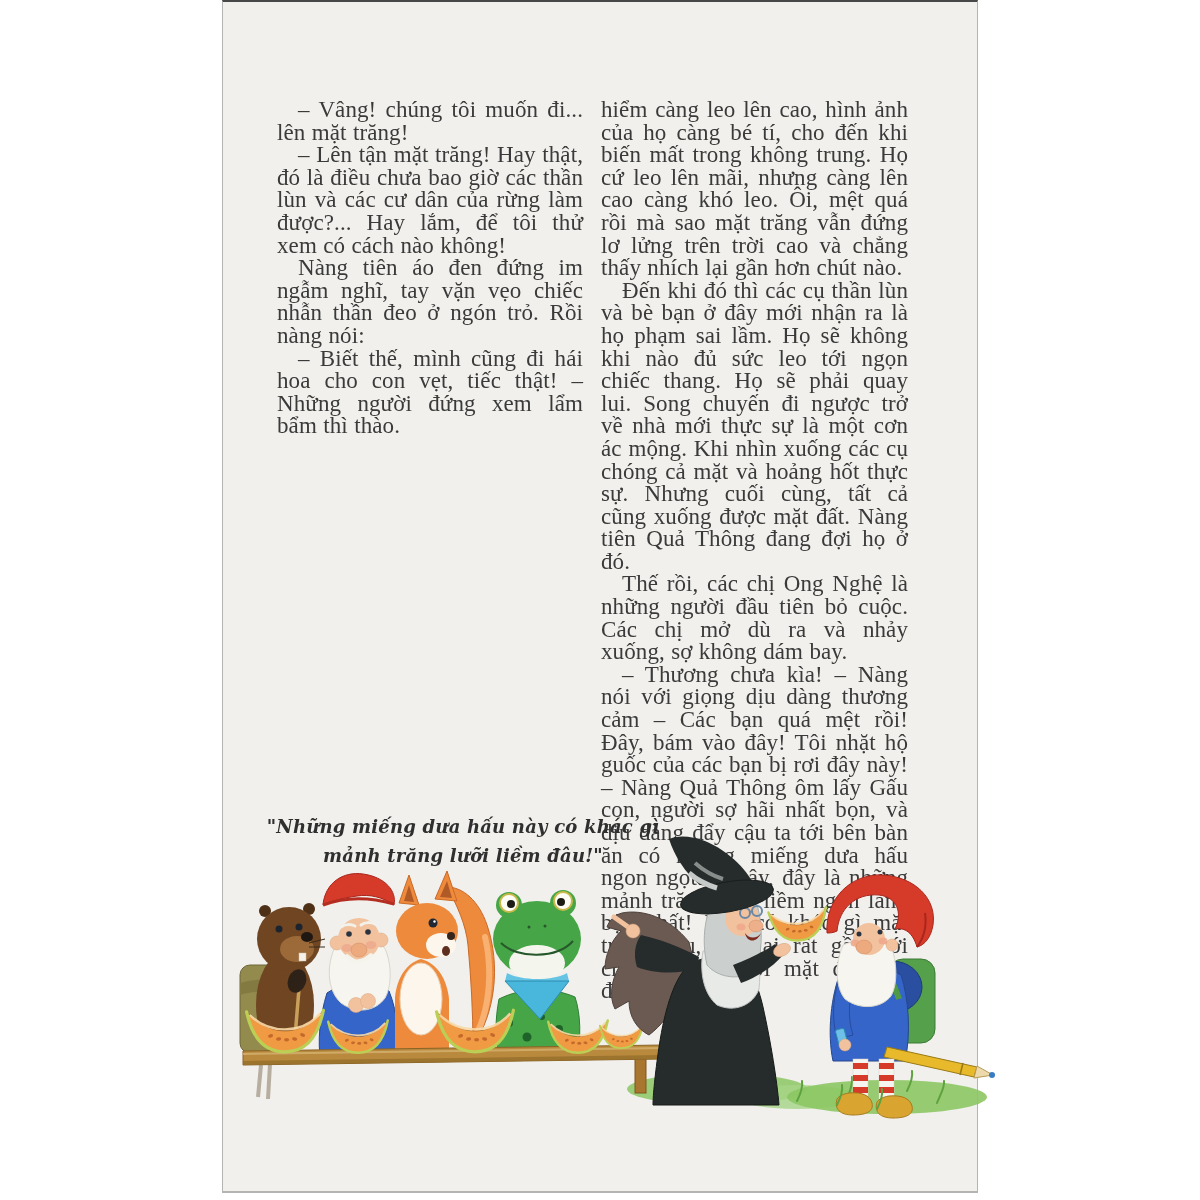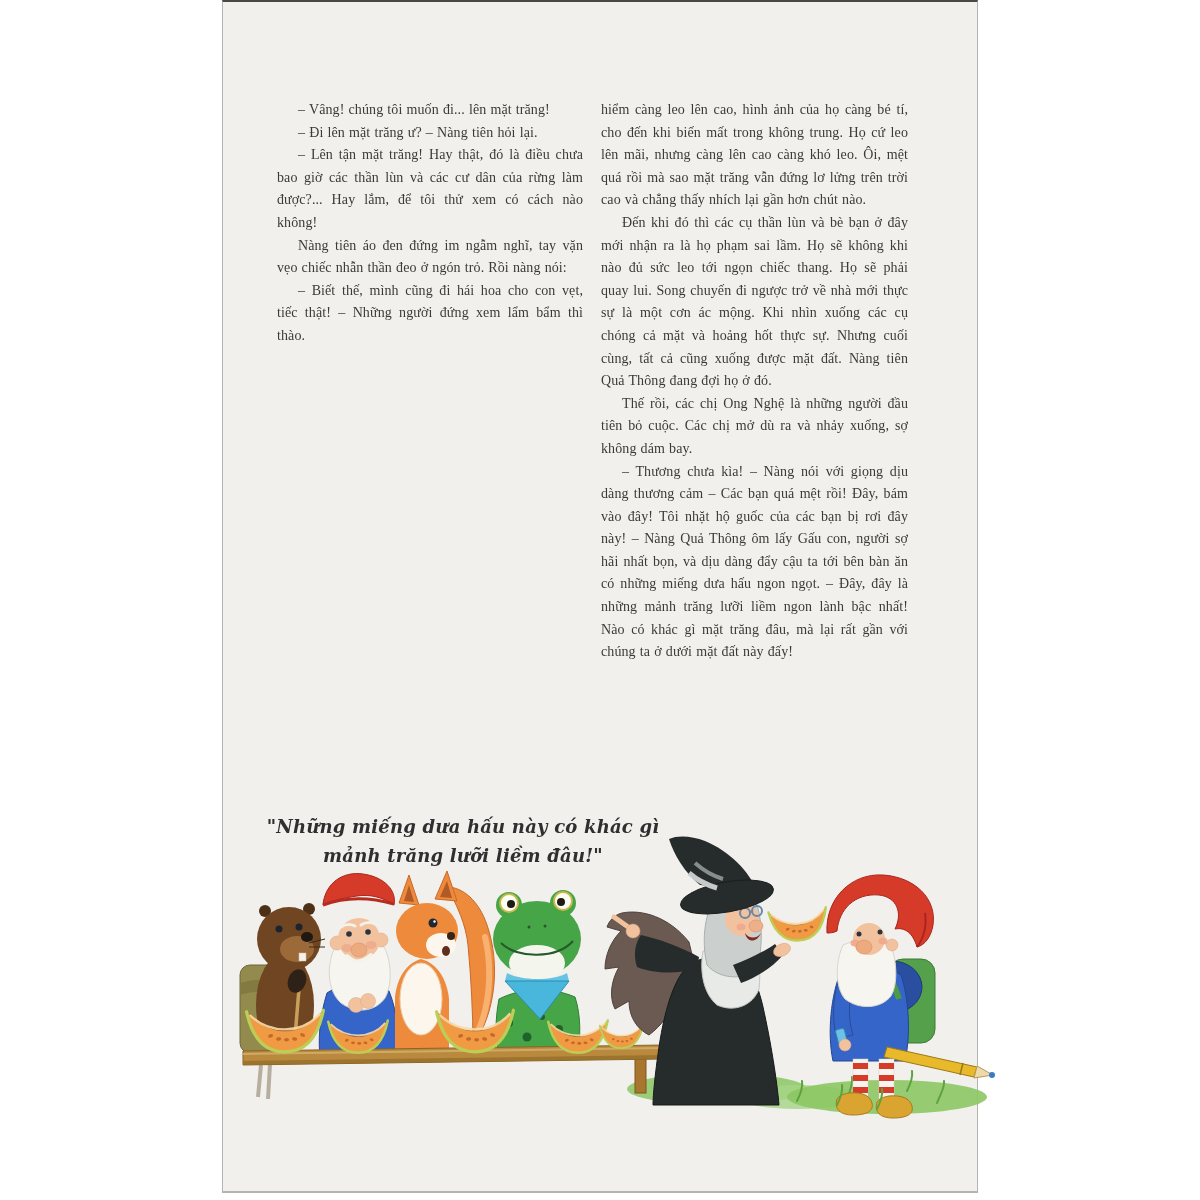--- a/index.html
+++ b/index.html
@@ -26,21 +26,21 @@
     background: var(--paper_color, #f1f0ed);
     border-left: 1px solid var(--border_color, #b4b4b2);
     border-right: 1px solid var(--border_color, #b4b4b2);
     border-bottom: 2px solid var(--border_color, #b4b4b2);
     border-top: 2px solid var(--top_edge_color, #444444);
   }
   .col {
     position: absolute;
     top: 97px;
     color: var(--text_color, #3a3a3a);
-    font-size: 14px;
+    font-size: 23px;
     line-height: 22.6px;
     text-align: justify;
     letter-spacing: 0.1px;
     word-spacing: 0.5px;
   }
   .col.left  { left: 54px;  width: 306px; }
   .col.right { left: 378px; width: 307px; }
   .col p { margin: 0; }
   .col p.indent { text-indent: 21px; }
   .caption {
@@ -67,21 +67,20 @@
   }
 </style>
 </head>
 <body>
 
 <div class="stage">
   <div class="paper">
 
     <div class="col left">
       <p class="para indent">– Vâng! chúng tôi muốn đi... lên mặt trăng!</p>
-      <p class="para indent">– Đi lên mặt trăng ư? – Nàng tiên hỏi lại.</p>
       <p class="para indent">– Lên tận mặt trăng! Hay thật, đó là điều chưa bao giờ các thần lùn và các cư dân của rừng làm được?... Hay lắm, để tôi thử xem có cách nào không!</p>
       <p class="para indent">Nàng tiên áo đen đứng im ngẫm nghĩ, tay vặn vẹo chiếc nhẫn thần đeo ở ngón trỏ. Rồi nàng nói:</p>
       <p class="para indent">– Biết thế, mình cũng đi hái hoa cho con vẹt, tiếc thật! – Những người đứng xem lẩm bẩm thì thào.</p>
     </div>
 
     <div class="col right">
       <p class="para">hiểm càng leo lên cao, hình ảnh của họ càng bé tí, cho đến khi biến mất trong không trung. Họ cứ leo lên mãi, nhưng càng lên cao càng khó leo. Ôi, mệt quá rồi mà sao mặt trăng vẫn đứng lơ lửng trên trời cao và chẳng thấy nhích lại gần hơn chút nào.</p>
       <p class="para indent">Đến khi đó thì các cụ thần lùn và bè bạn ở đây mới nhận ra là họ phạm sai lầm. Họ sẽ không khi nào đủ sức leo tới ngọn chiếc thang. Họ sẽ phải quay lui. Song chuyến đi ngược trở về nhà mới thực sự là một cơn ác mộng. Khi nhìn xuống các cụ chóng cả mặt và hoảng hốt thực sự. Nhưng cuối cùng, tất cả cũng xuống được mặt đất. Nàng tiên Quả Thông đang đợi họ ở đó.</p>
       <p class="para indent">Thế rồi, các chị Ong Nghệ là những người đầu tiên bỏ cuộc. Các chị mở dù ra và nhảy xuống, sợ không dám bay.</p>
       <p class="para indent">– Thương chưa kìa! – Nàng nói với giọng dịu dàng thương cảm – Các bạn quá mệt rồi! Đây, bám vào đây! Tôi nhặt hộ guốc của các bạn bị rơi đây này! – Nàng Quả Thông ôm lấy Gấu con, người sợ hãi nhất bọn, và dịu dàng đẩy cậu ta tới bên bàn ăn có những miếng dưa hấu ngon ngọt. – Đây, đây là những mảnh trăng lưỡi liềm ngon lành bậc nhất! Nào có khác gì mặt trăng đâu, mà lại rất gần với chúng ta ở dưới mặt đất này đấy!</p>

